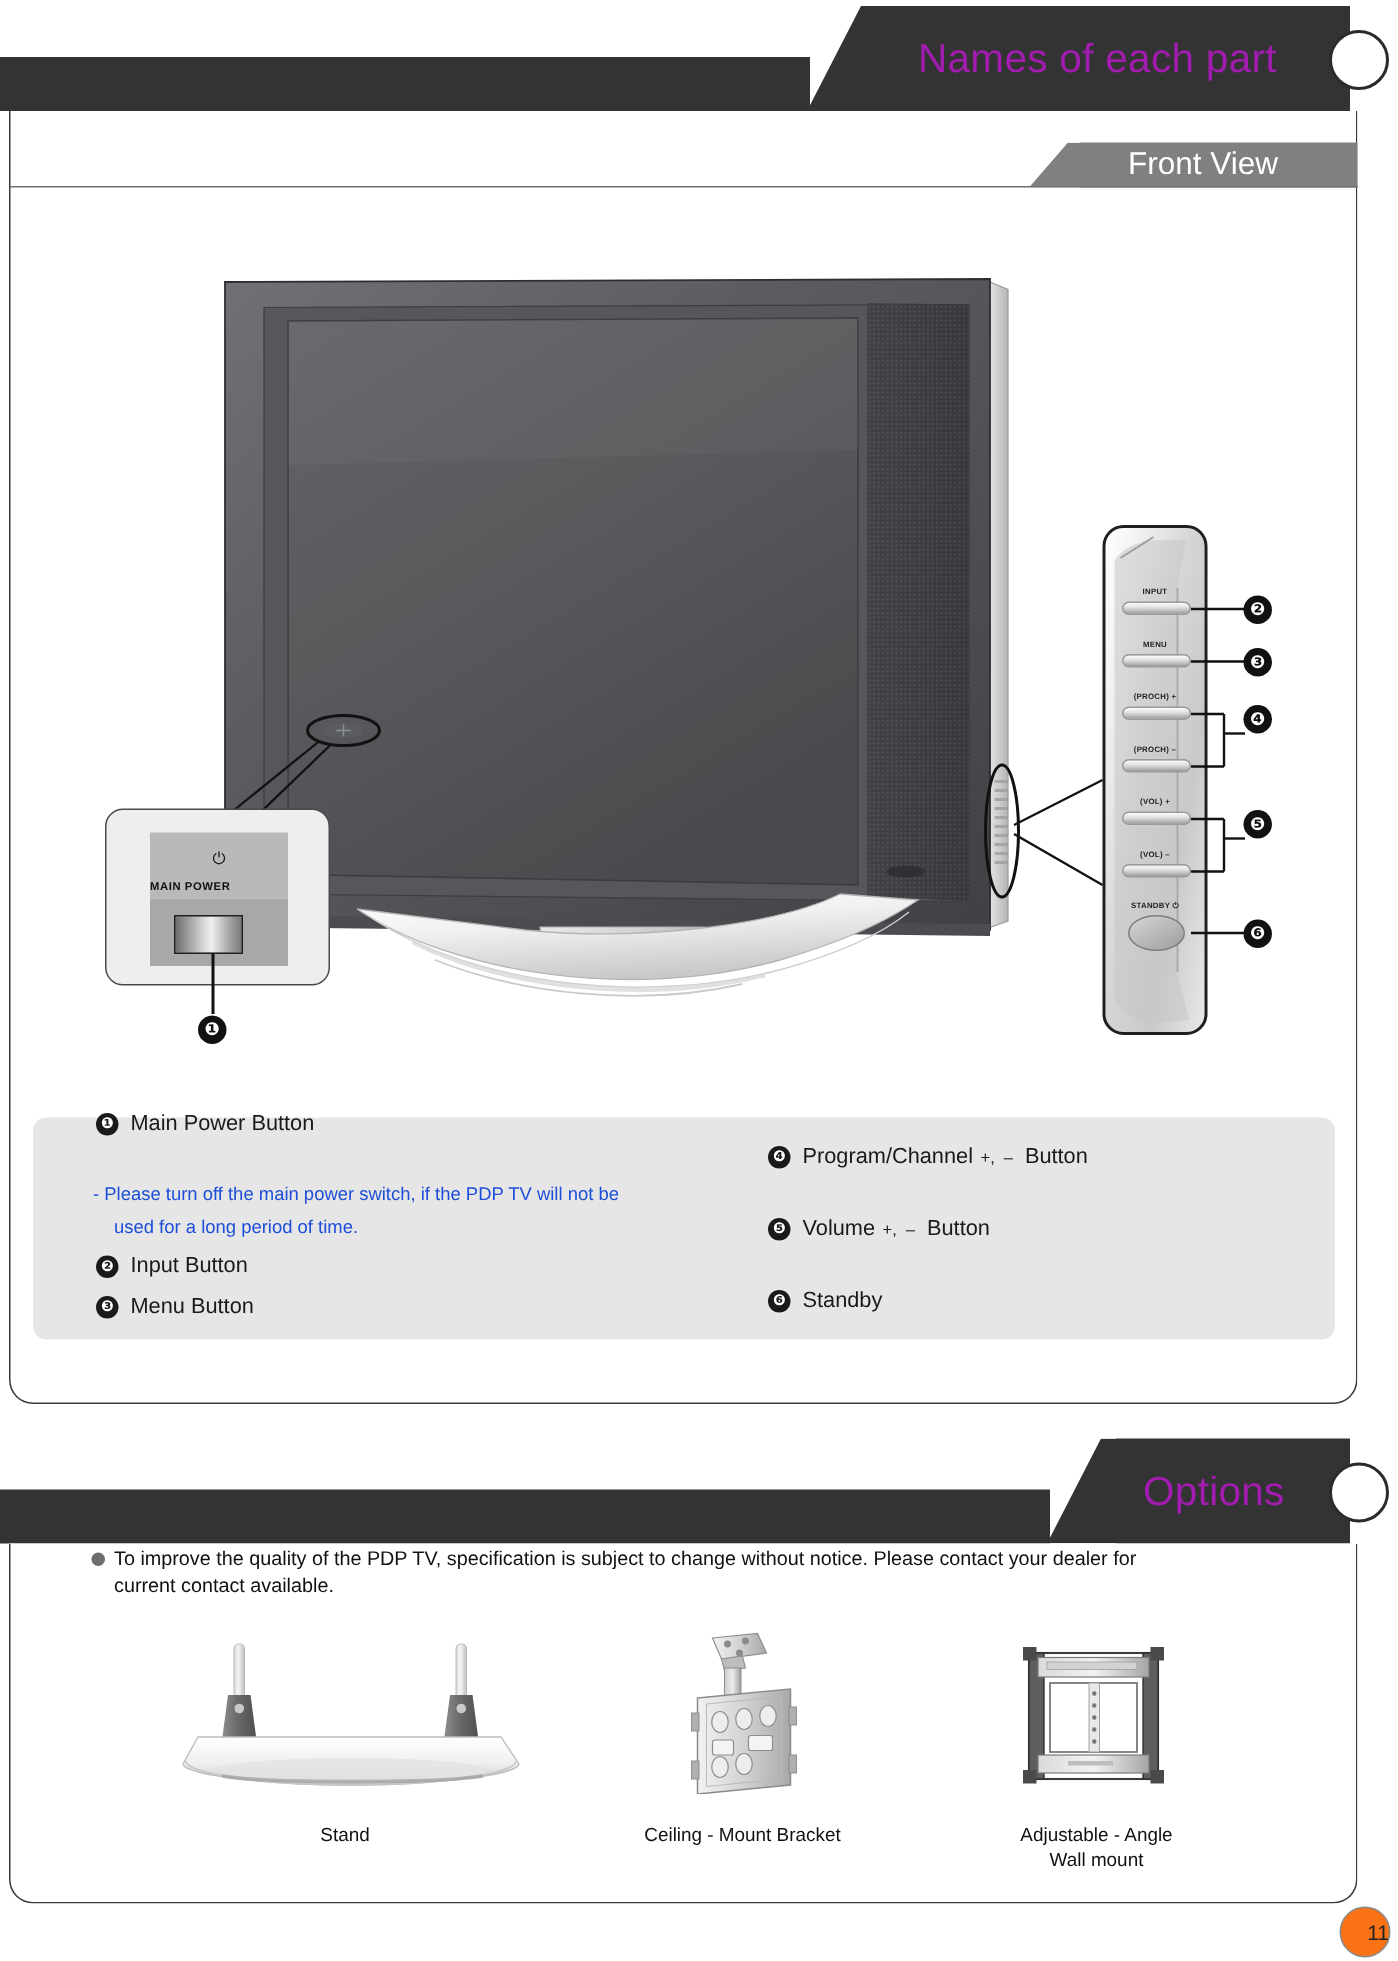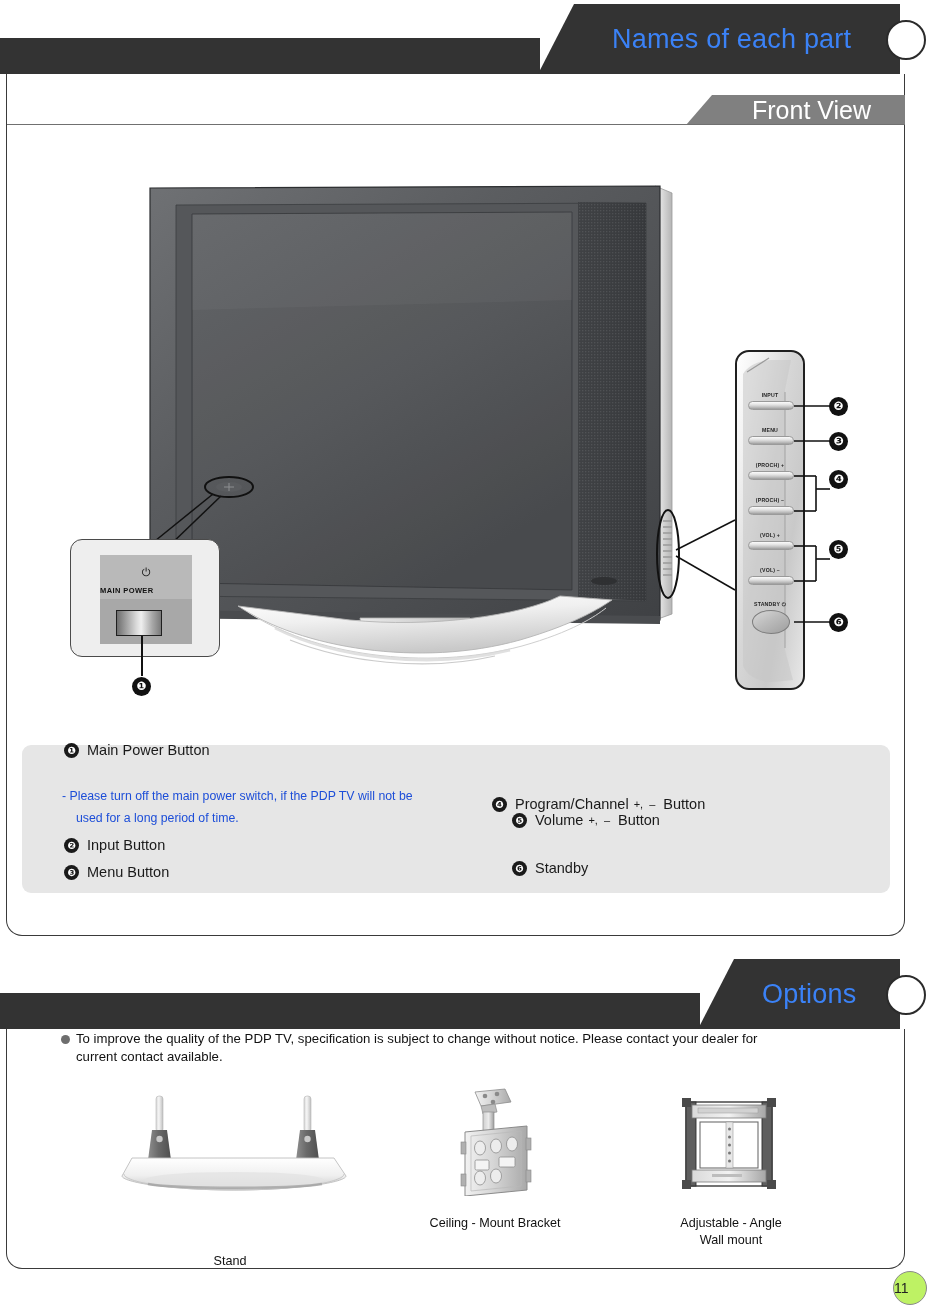--- a/index.html
+++ b/index.html
@@ -26,21 +26,21 @@
     position: absolute;
     top: 0;
     height: 36px;
     width: 46px;
     background: #333333;
     
     clip-path: polygon(34px 0, 46px 0, 46px 36px, 0 36px);
   }
   .banner-title {
     position: absolute;
-    color: #3b82f6;
+    color: #a21caf;
     font-size: 26px;
     line-height: 36px;
     letter-spacing: 0.2px;
     white-space: nowrap;
   }
   .banner-knob {
     position: absolute;
     width: 38px;
     height: 38px;
     border-radius: 50%;
@@ -68,21 +68,21 @@
   .subbanner-slant {
     position: absolute;
     height: 30px;
     width: 34px;
     background: #808080;
     clip-path: polygon(26px 0, 34px 0, 34px 30px, 0 30px);
   }
   .subbanner-title {
     position: absolute;
     color: #ffffff;
-    font-size: 25px;
+    font-size: 21px;
     line-height: 30px;
     white-space: nowrap;
   }
   .hr-thin {
     position: absolute;
     height: 1.4px;
     background: #707070;
   }
 
   
@@ -140,25 +140,25 @@
     line-height: 17px;
     color: #111111;
   }
 
   
   .page-num {
     position: absolute;
     width: 34px; height: 34px;
     border-radius: 50%;
     border: 1.4px solid #8a8a8a;
-    background: #bef264;
+    background: #f97316;
     color: #222;
     font-size: 14px;
     line-height: 32px;
-    text-align: left;
+    text-align: right;
     box-sizing: border-box;
   }
 
   
   .tv-wrap { position: absolute; }
 
   
   .mp-box {
     position: absolute;
     background: #eeeeee;
@@ -425,21 +425,21 @@
 <div class="legend-note" style="left:62px; top:789px;">- Please turn off the main power switch, if the PDP TV will not be</div>
 <div class="legend-note" style="left:76px; top:811px;">used for a long period of time.</div>
 
 <div class="legend-row" style="left:64px; top:836px;">
   <span class="num-badge">❷</span><span class="lbl">Input  Button</span>
 </div>
 <div class="legend-row" style="left:64px; top:863px;">
   <span class="num-badge">❸</span><span class="lbl">Menu Button</span>
 </div>
 
-<div class="legend-row" style="left:492px; top:763px;margin-top:32px;">
+<div class="legend-row" style="left:512px; top:763px;">
   <span class="num-badge">❹</span><span class="lbl">Program/Channel</span><span class="pm" style="margin-left:5px;">+</span><span class="pm">,</span><span class="pm" style="margin-left:6px;">–</span><span class="lbl">Button</span>
 </div>
 <div class="legend-row" style="left:512px; top:811px;">
   <span class="num-badge">❺</span><span class="lbl">Volume</span><span class="pm" style="margin-left:5px;">+</span><span class="pm">,</span><span class="pm" style="margin-left:6px;">–</span><span class="lbl">Button</span>
 </div>
 <div class="legend-row" style="left:512px; top:859px;">
   <span class="num-badge">❻</span><span class="lbl">Standby</span>
 </div>
 
 <div class="banner" style="left:0; top:993px; width:700px; height:36px;"></div>
@@ -556,21 +556,21 @@
   <circle cx="57.5" cy="65" r="1.5" fill="#777"></circle>
 
   <rect x="40" y="78" width="30" height="3" fill="#bdbdbd"></rect>
 
   <rect x="10" y="2" width="9" height="9" fill="#4a4a4a"></rect>
   <rect x="95" y="2" width="9" height="9" fill="#4a4a4a"></rect>
   <rect x="10" y="84" width="9" height="9" fill="#4a4a4a"></rect>
   <rect x="95" y="84" width="9" height="9" fill="#4a4a4a"></rect>
 </svg>
 
-<div class="opt-caption" style="left:160px; top:1215px; width:140px;margin-top:38px;">
+<div class="opt-caption" style="left:160px; top:1215px; width:140px;">
   <span>Stand</span>
 </div>
 <div class="opt-caption" style="left:415px; top:1215px; width:160px;">
   <span>Ceiling - Mount Bracket</span>
 </div>
 <div class="opt-caption" style="left:655px; top:1215px; width:152px;">
   <span>Adjustable - Angle</span><br>
   <span>Wall mount</span>
 </div>
 

